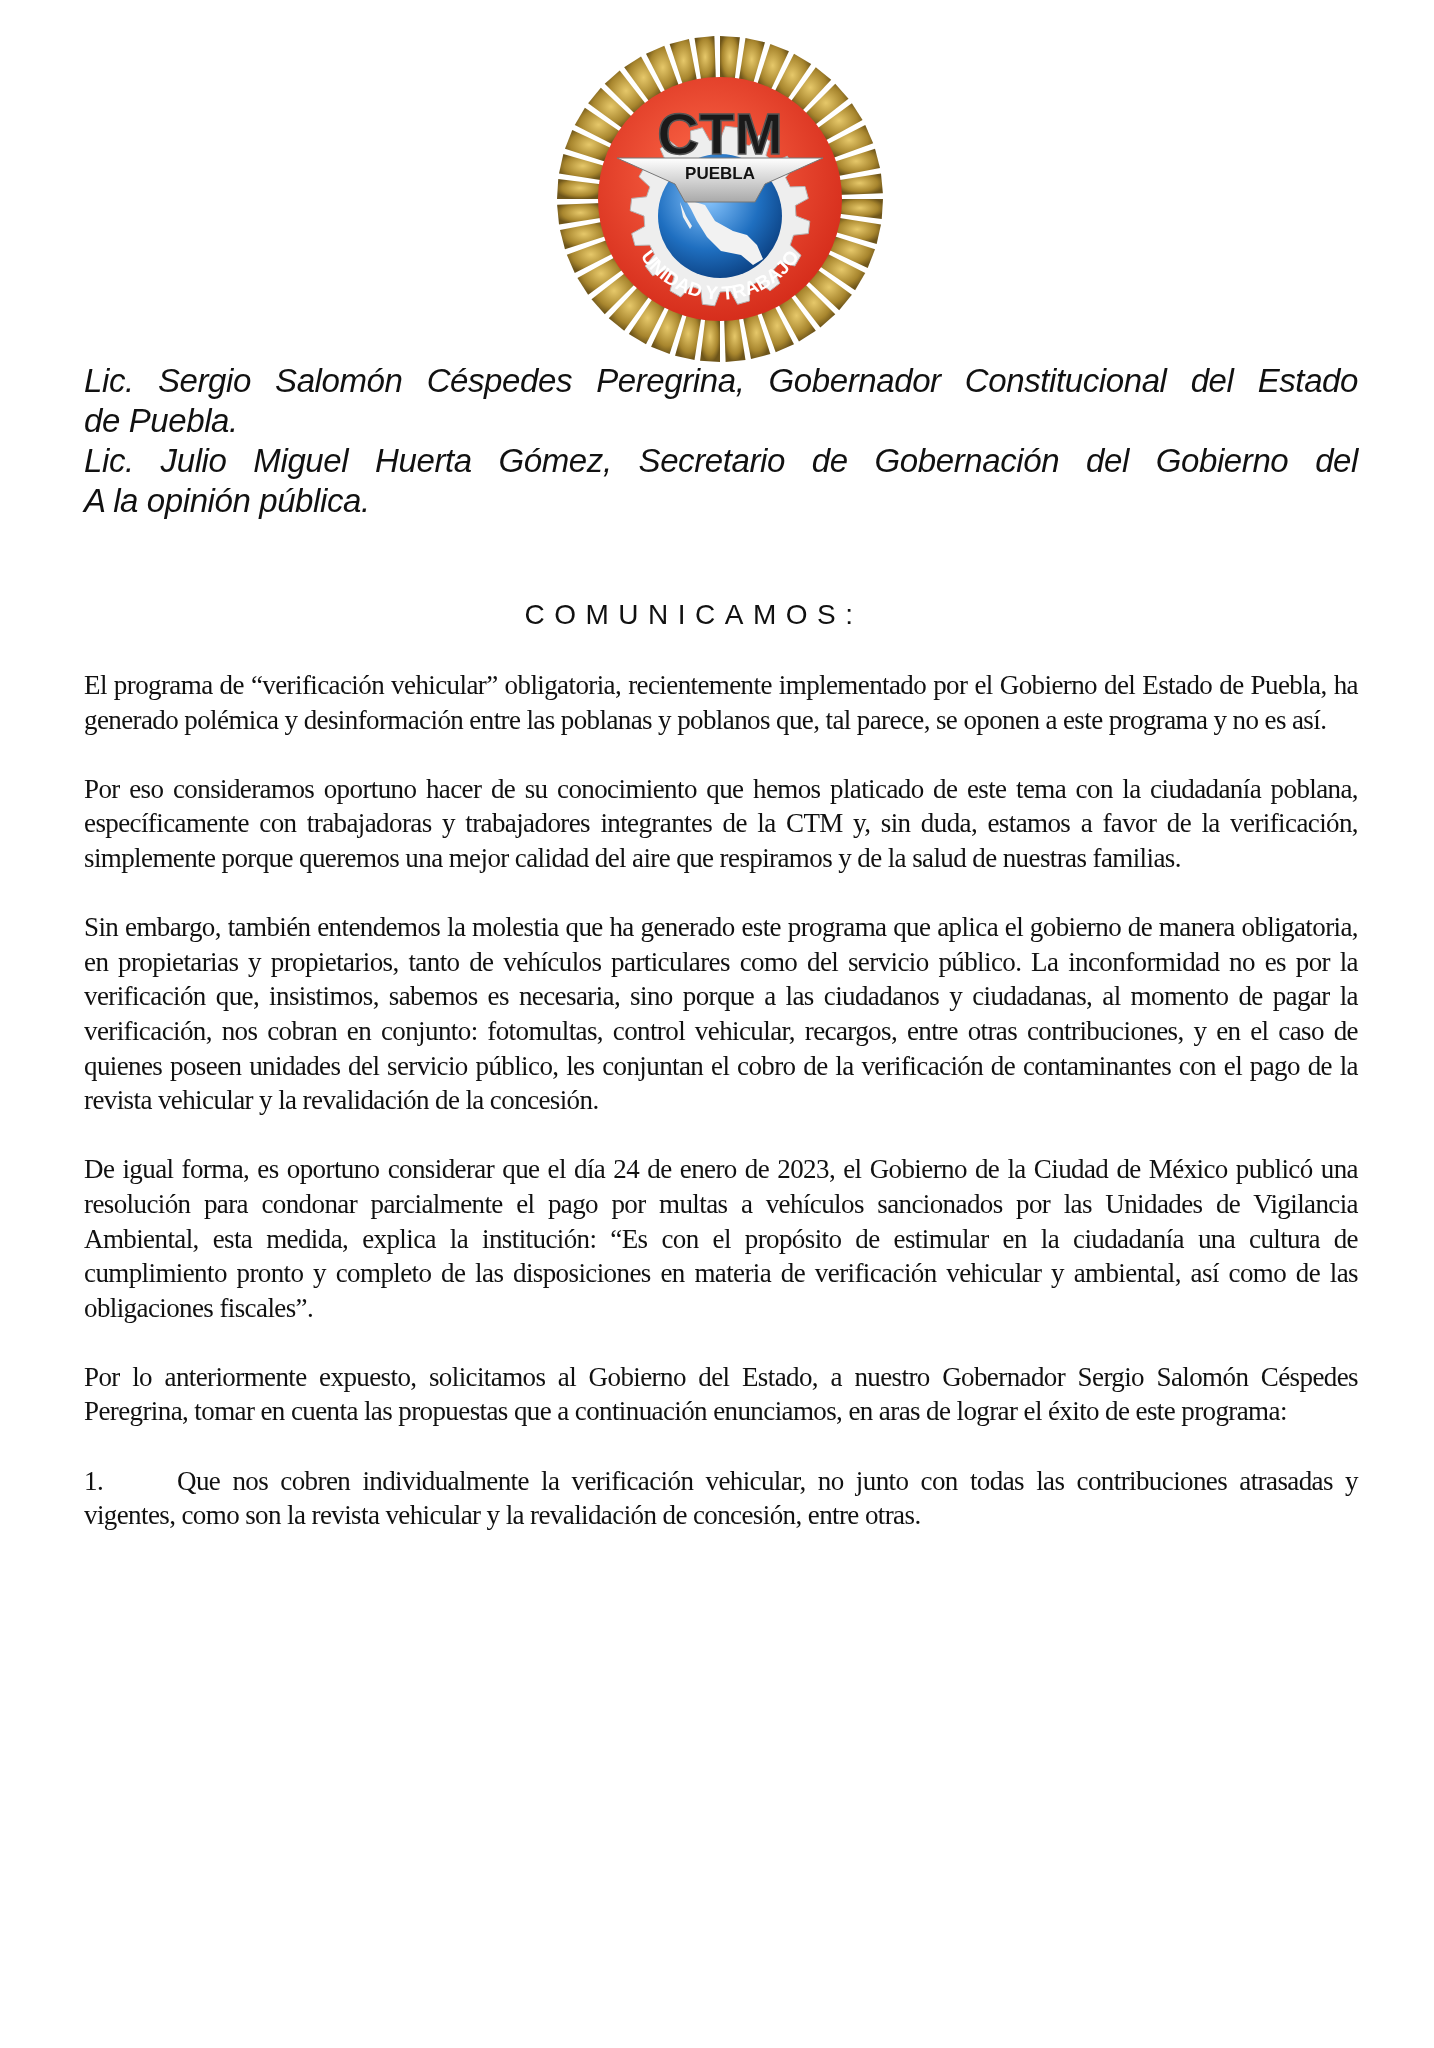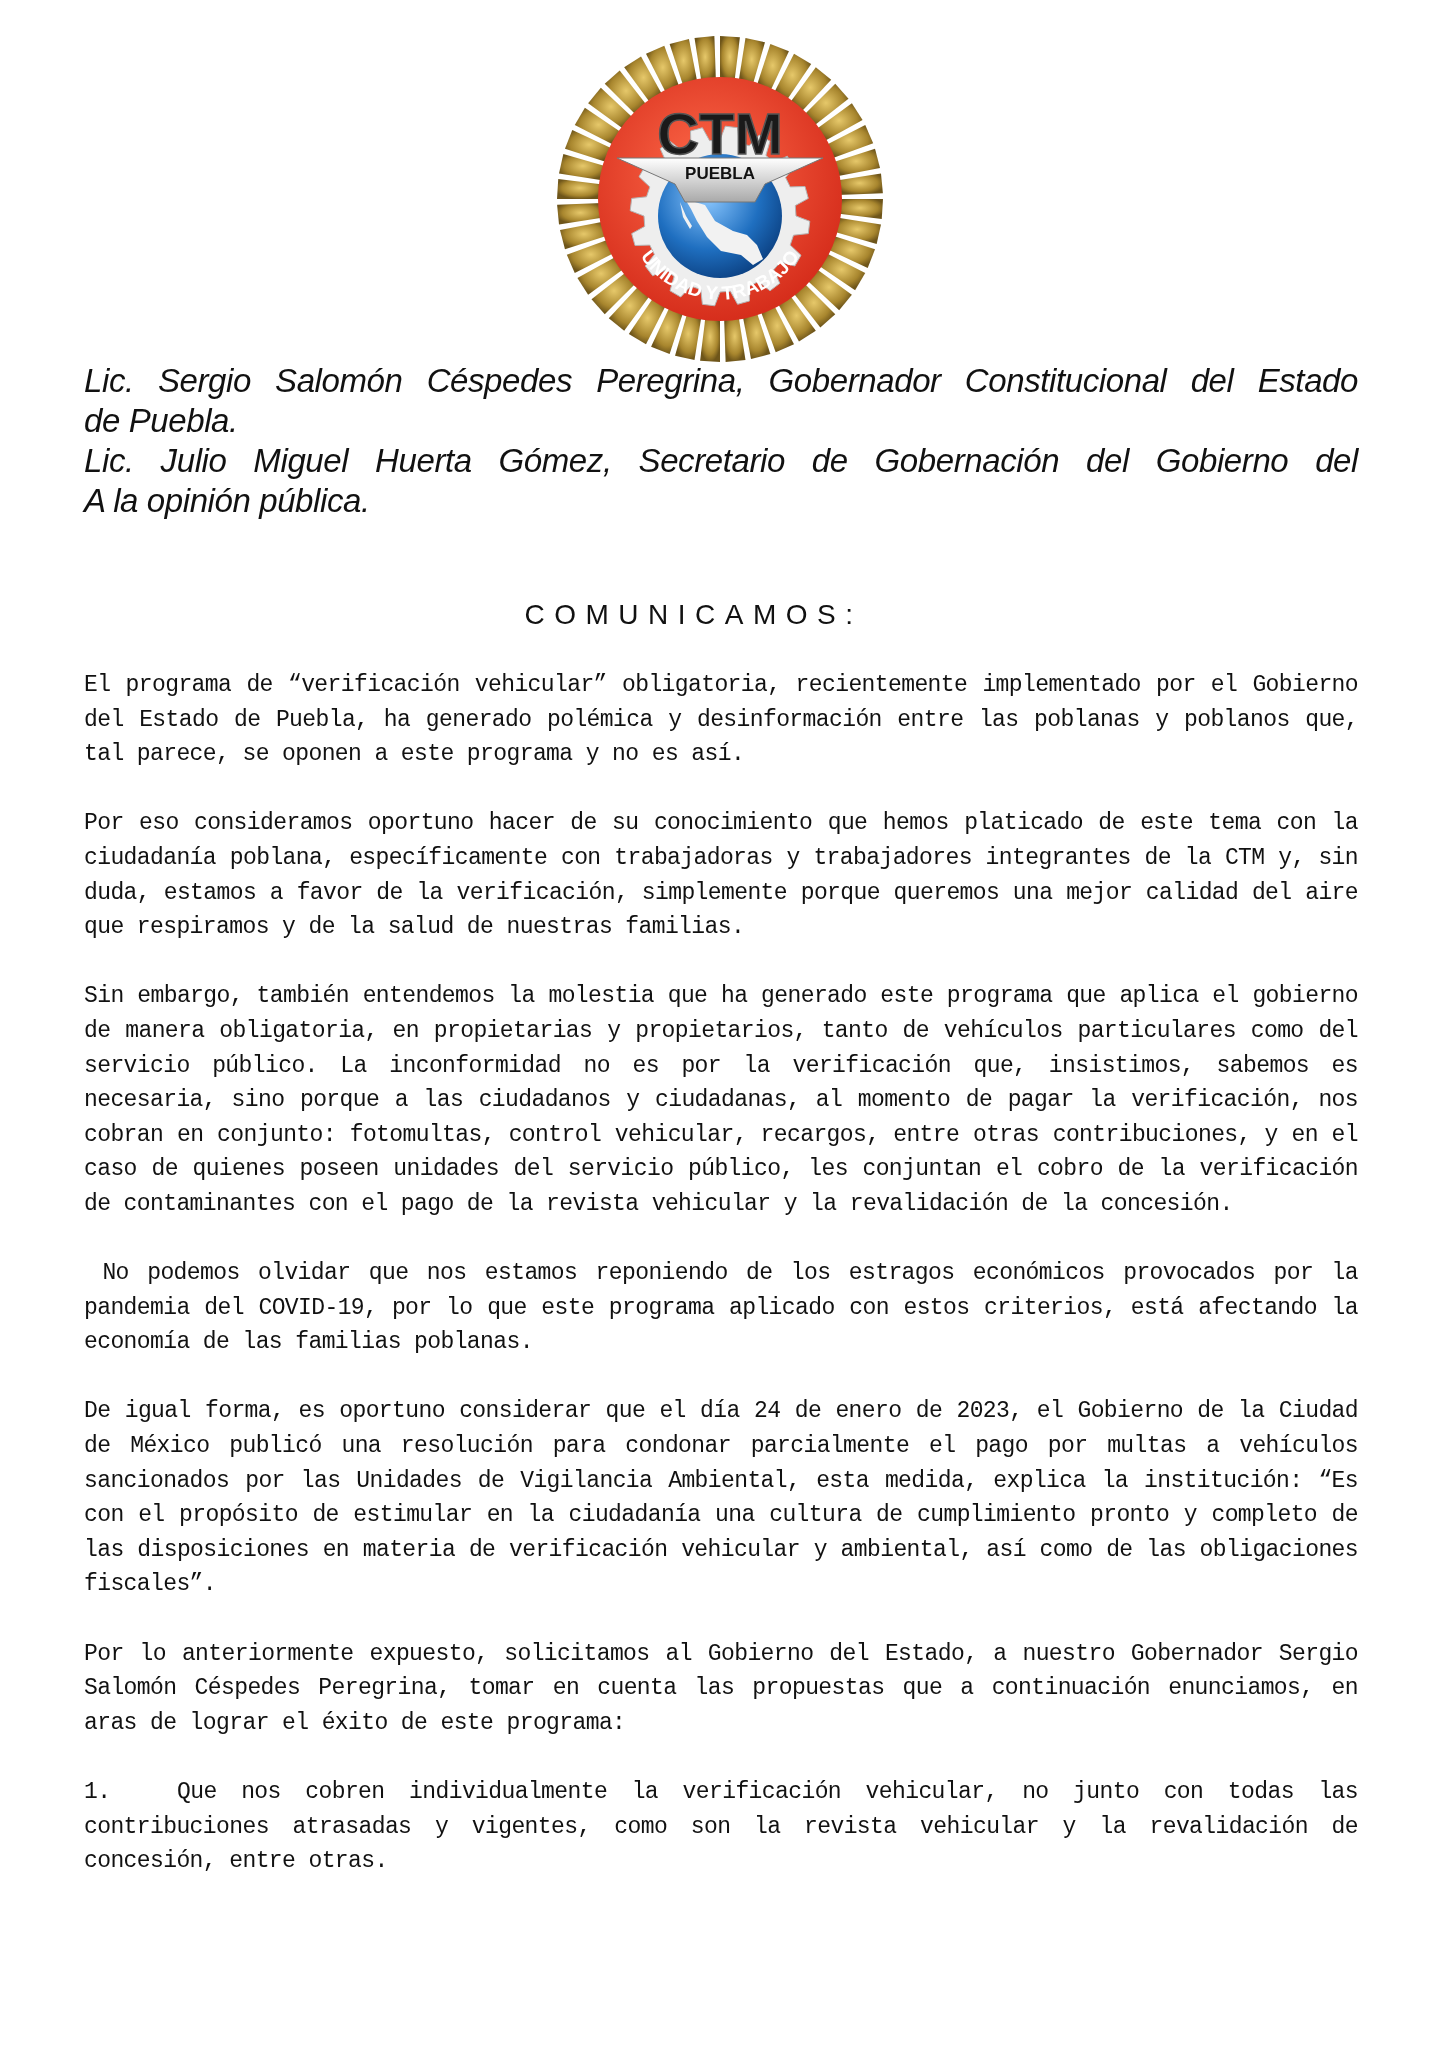--- a/index.html
+++ b/index.html
@@ -14,21 +14,21 @@
   }
   .addressees .line { display: block; }
   .addressees .line.just { text-align: justify; text-align-last: justify; }
   .heading {
     position: absolute; left: 0; width: 1387px; top: 598px; text-align: center;
     font-family: "Liberation Sans", sans-serif; font-size: 28px; letter-spacing: 9.5px;
     line-height: 34px; color: #111;
   }
   .body {
     position: absolute; left: 84px; top: 668px; width: 1274px;
-    font-family: Liberation Mono, monospace; font-size: 23px; line-height: 34.6px;
+    font-family: Liberation Serif, serif; font-size: 27px; line-height: 34.6px;
     letter-spacing: -0.6px; color: #111;
   }
   .body p { margin: 0 0 34.6px 0; text-align: justify; }
   .body .li-text { margin: 0; text-align: justify; }
 </style>
 </head>
 <body>
 
 <div class="logo">
   <svg viewBox="0 0 330 330" xmlns="http://www.w3.org/2000/svg">
@@ -119,19 +119,18 @@
   <span class="line just">Lic. Julio Miguel Huerta Gómez, Secretario de Gobernación del Gobierno del</span>
   <span class="line">A la opinión pública.</span>
 </div>
 
 <div class="heading">COMUNICAMOS:</div>
 
 <div class="body">
   <p>El programa de “verificación vehicular” obligatoria, recientemente implementado por el Gobierno del Estado de Puebla, ha generado polémica y desinformación entre las poblanas y poblanos que, tal parece, se oponen a este programa y no es así.</p>
   <p>Por eso consideramos oportuno hacer de su conocimiento que hemos platicado de este tema con la ciudadanía poblana, específicamente con trabajadoras y trabajadores integrantes de la CTM y, sin duda, estamos a favor de la verificación, simplemente porque queremos una mejor calidad del aire que respiramos y de la salud de nuestras familias.</p>
   <p>Sin embargo, también entendemos la molestia que ha generado este programa que aplica el gobierno de manera obligatoria, en propietarias y propietarios, tanto de vehículos particulares como del servicio público. La inconformidad no es por la verificación que, insistimos, sabemos es necesaria, sino porque a las ciudadanos y ciudadanas, al momento de pagar la verificación, nos cobran en conjunto: fotomultas, control vehicular, recargos, entre otras contribuciones, y en el caso de quienes poseen unidades del servicio público, les conjuntan el cobro de la verificación de contaminantes con el pago de la revista vehicular y la revalidación de la concesión.</p>
-  <p style="white-space: pre-wrap;"> No podemos olvidar que nos estamos reponiendo de los estragos económicos provocados por la  pandemia del COVID-19, por lo que este programa aplicado con estos criterios, está afectando la economía de las familias poblanas.</p>
   <p>De igual forma, es oportuno considerar que el día 24 de enero de 2023, el Gobierno de la Ciudad de México publicó una resolución para condonar parcialmente el pago por multas a vehículos sancionados por las Unidades de Vigilancia Ambiental, esta medida, explica la institución: “Es con el propósito de estimular en la ciudadanía una cultura de cumplimiento pronto y completo de las disposiciones en materia de verificación vehicular y ambiental, así como de las obligaciones fiscales”.</p>
   <p>Por lo anteriormente expuesto, solicitamos al Gobierno del Estado, a nuestro Gobernador Sergio Salomón Céspedes Peregrina, tomar en cuenta las propuestas que a continuación enunciamos, en aras de lograr el éxito de este programa:</p>
   <p class="li-text">
     <span style="display:inline-block;width:93px;">1.</span><span>Que nos cobren individualmente la verificación vehicular, no junto con todas las contribuciones atrasadas y vigentes, como son la revista vehicular y la revalidación de concesión, entre otras.</span>
   </p>
 </div>
 
 </body></html>

